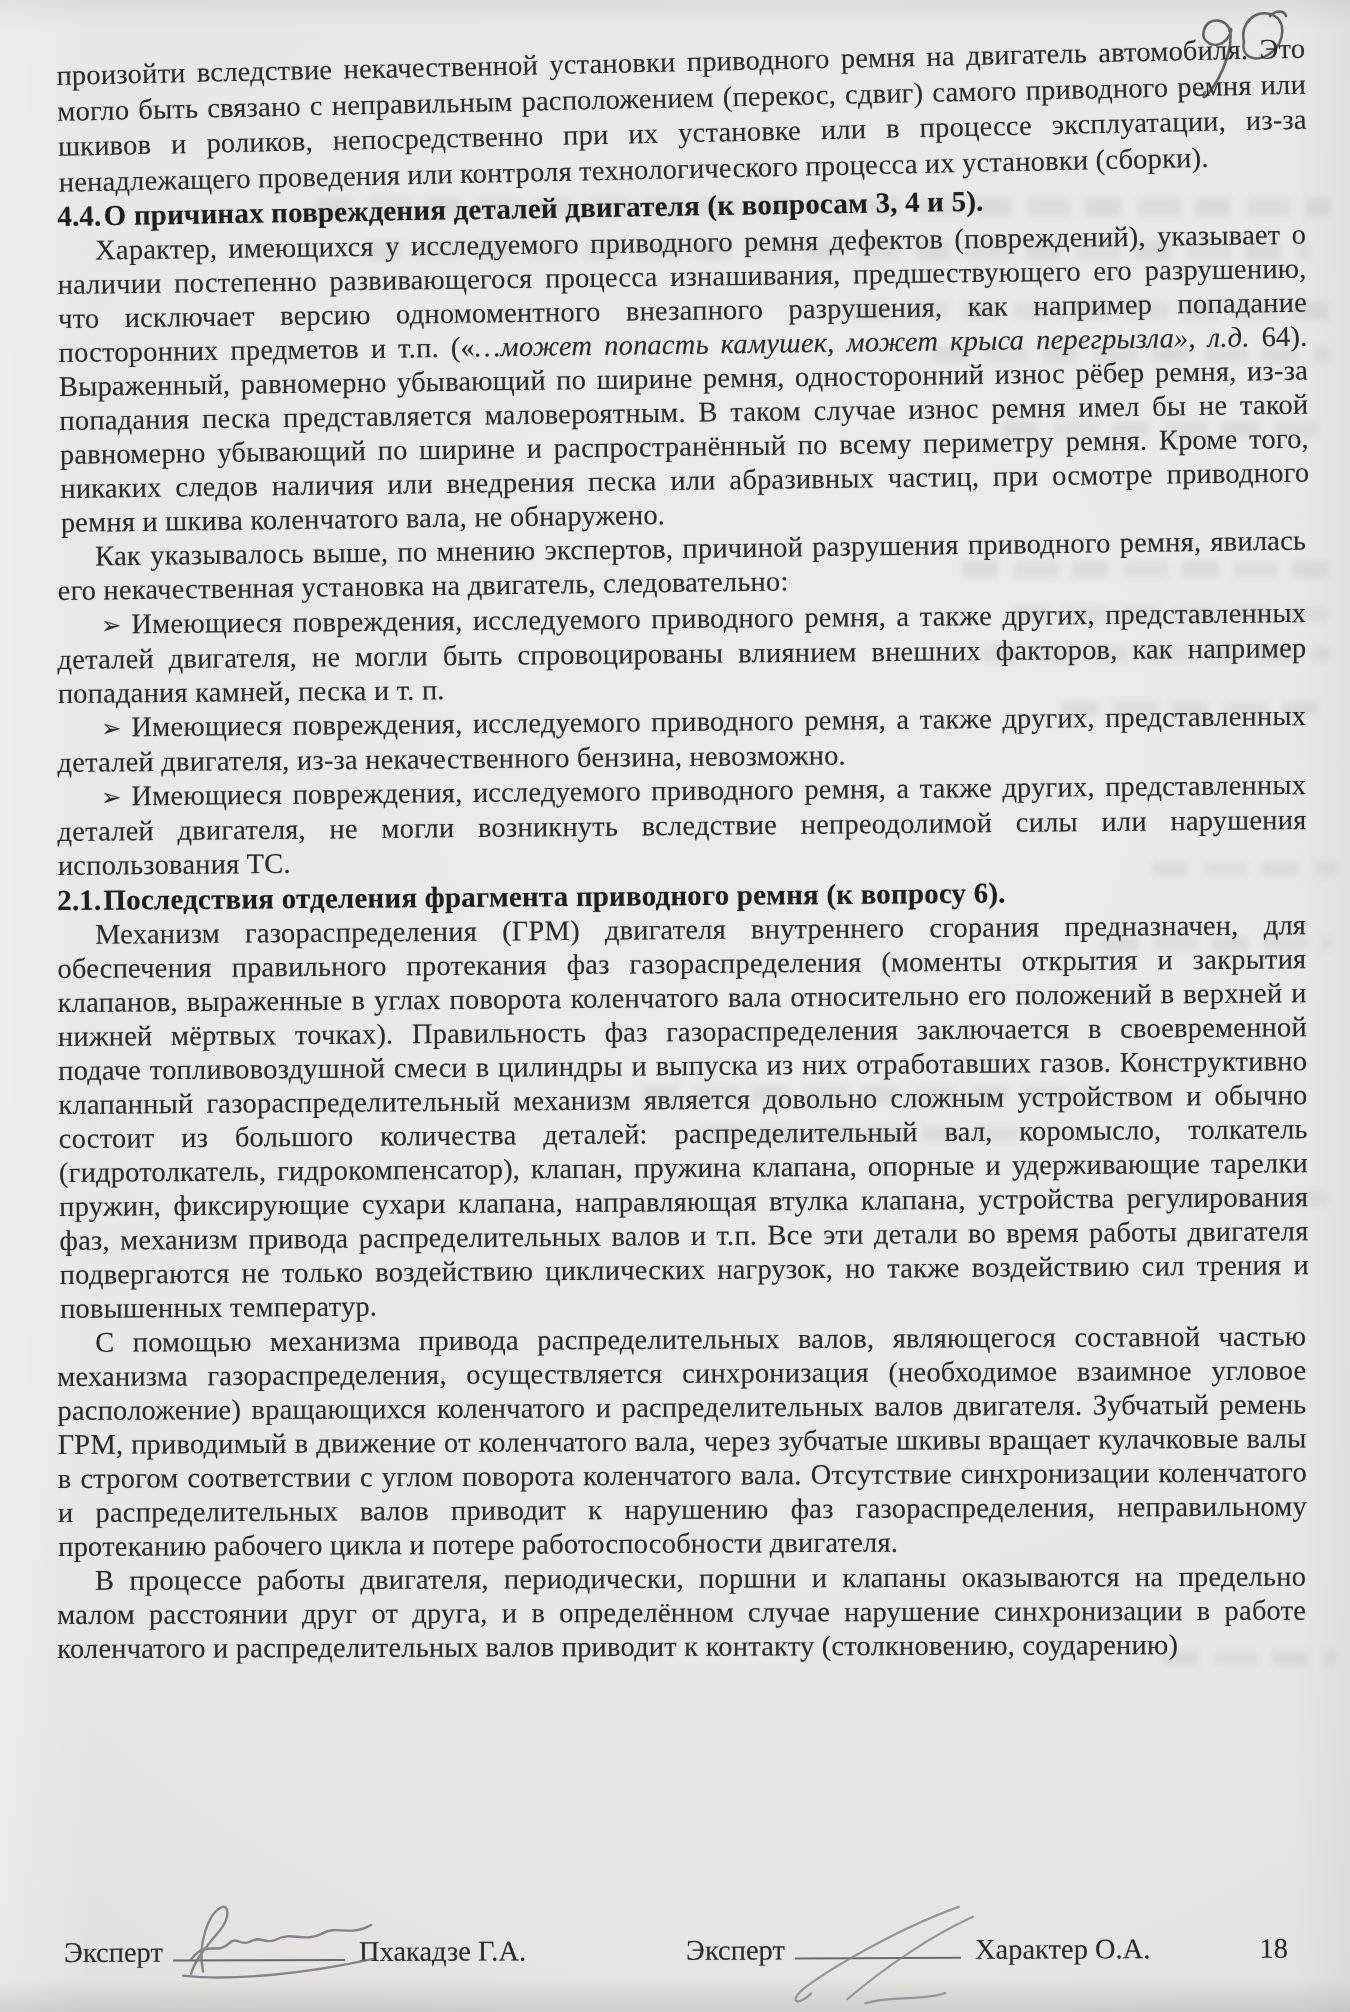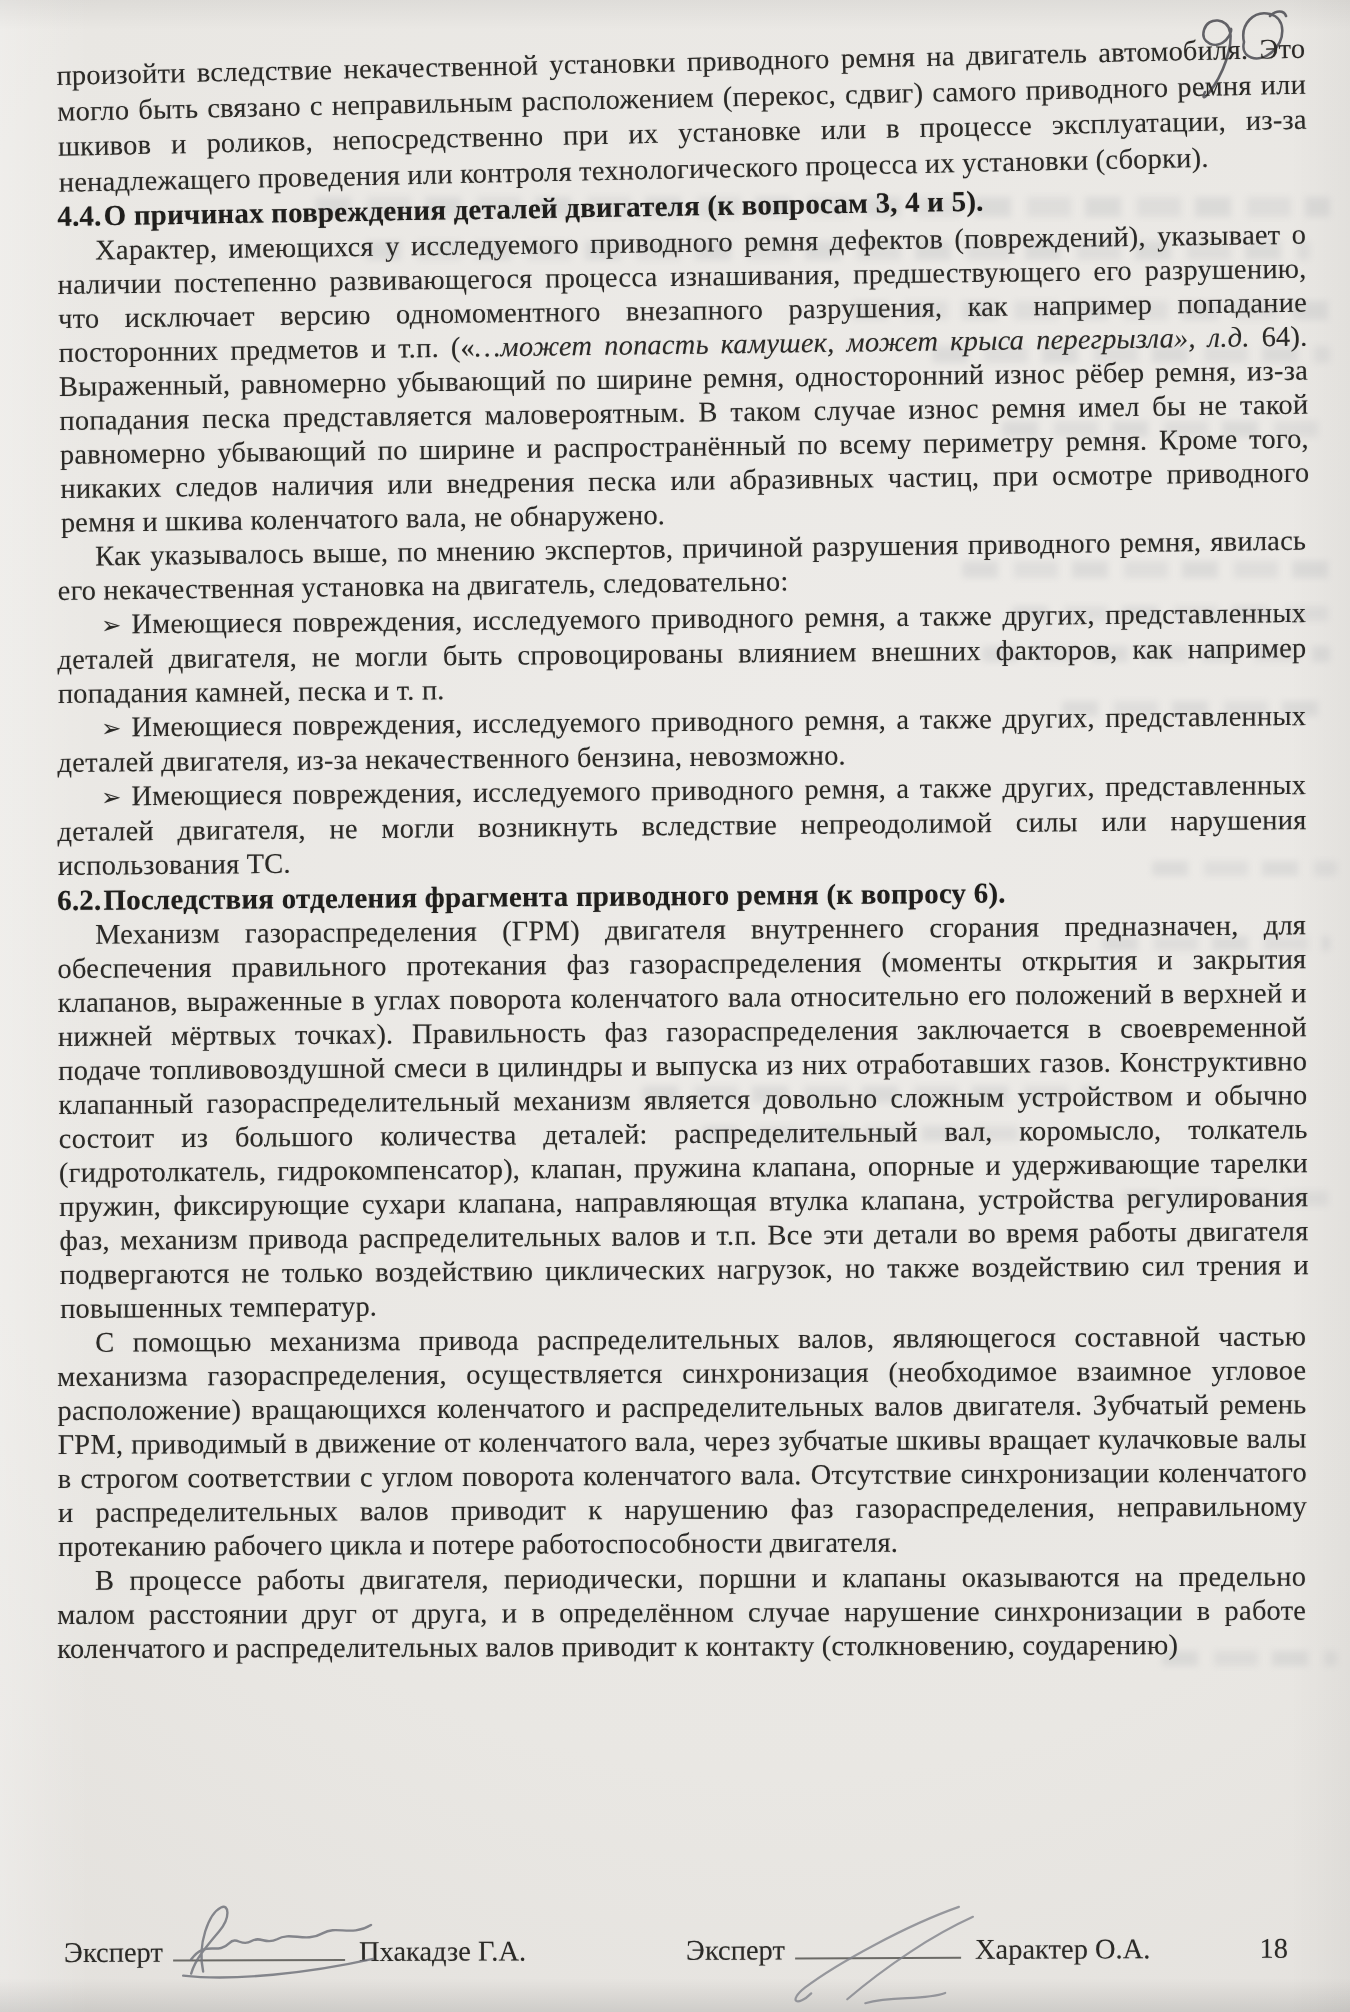--- a/index.html
+++ b/index.html
@@ -137,21 +137,21 @@
 
     <p class="body r3">Как указывалось выше, по мнению экспертов, причиной разрушения приводного ремня, явилась его некачественная установка на двигатель, следовательно:</p>
 
     <p class="body bullet r4"><span class="bmark">➢</span><span>Имеющиеся повреждения, исследуемого приводного ремня, а также других, представленных деталей двигателя, не могли быть спровоцированы влиянием внешних факторов, как например попадания камней, песка и т. п.</span></p>
 
     <p class="body bullet r4"><span class="bmark">➢</span><span>Имеющиеся повреждения, исследуемого приводного ремня, а также других, представленных деталей двигателя, из-за некачественного бензина, невозможно.</span></p>
 
     <p class="body bullet r4"><span class="bmark">➢</span><span>Имеющиеся повреждения, исследуемого приводного ремня, а также других, представленных деталей двигателя, не могли возникнуть вследствие непреодолимой силы или нарушения использования ТС.</span></p>
 
     <h2 class="sec h45 r5">
-      <span class="num">6.2.</span><span>Последствия  отделения фрагмента приводного ремня (к вопросу 6).</span>
+      <span class="num">2.1.</span><span>Последствия  отделения фрагмента приводного ремня (к вопросу 6).</span>
     </h2>
 
     <p class="body r5">Механизм газораспределения (ГРМ) двигателя внутреннего сгорания предназначен, для обеспечения правильного протекания фаз газораспределения (моменты открытия и закрытия клапанов, выраженные в углах поворота коленчатого вала относительно его положений в верхней и нижней мёртвых точках). Правильность фаз газораспределения заключается в своевременной подаче топливовоздушной смеси в цилиндры и выпуска из них отработавших газов. Конструктивно клапанный газораспределительный механизм является довольно сложным устройством и обычно состоит из большого количества деталей: распределительный вал, коромысло, толкатель (гидротолкатель, гидрокомпенсатор), клапан, пружина клапана, опорные и удерживающие тарелки пружин, фиксирующие сухари клапана, направляющая втулка клапана, устройства регулирования фаз, механизм привода распределительных валов и т.п. Все эти детали во время работы двигателя подвергаются не только воздействию циклических нагрузок, но также воздействию сил трения и повышенных температур.</p>
 
     <p class="body r6">С помощью механизма привода распределительных валов, являющегося составной частью механизма газораспределения, осуществляется синхронизация (необходимое взаимное угловое расположение) вращающихся коленчатого и распределительных валов двигателя. Зубчатый ремень ГРМ, приводимый в движение от коленчатого вала, через зубчатые шкивы вращает кулачковые валы в строгом соответствии с углом поворота коленчатого вала. Отсутствие синхронизации коленчатого и распределительных валов приводит к нарушению фаз газораспределения, неправильному протеканию рабочего цикла и потере работоспособности двигателя.</p>
 
     <p class="body r7">В процессе работы двигателя, периодически, поршни и клапаны оказываются на предельно малом расстоянии друг от друга, и в определённом случае нарушение синхронизации в работе коленчатого и распределительных валов приводит к контакту (столкновению, соударению)</p>
 
   </div>
 

